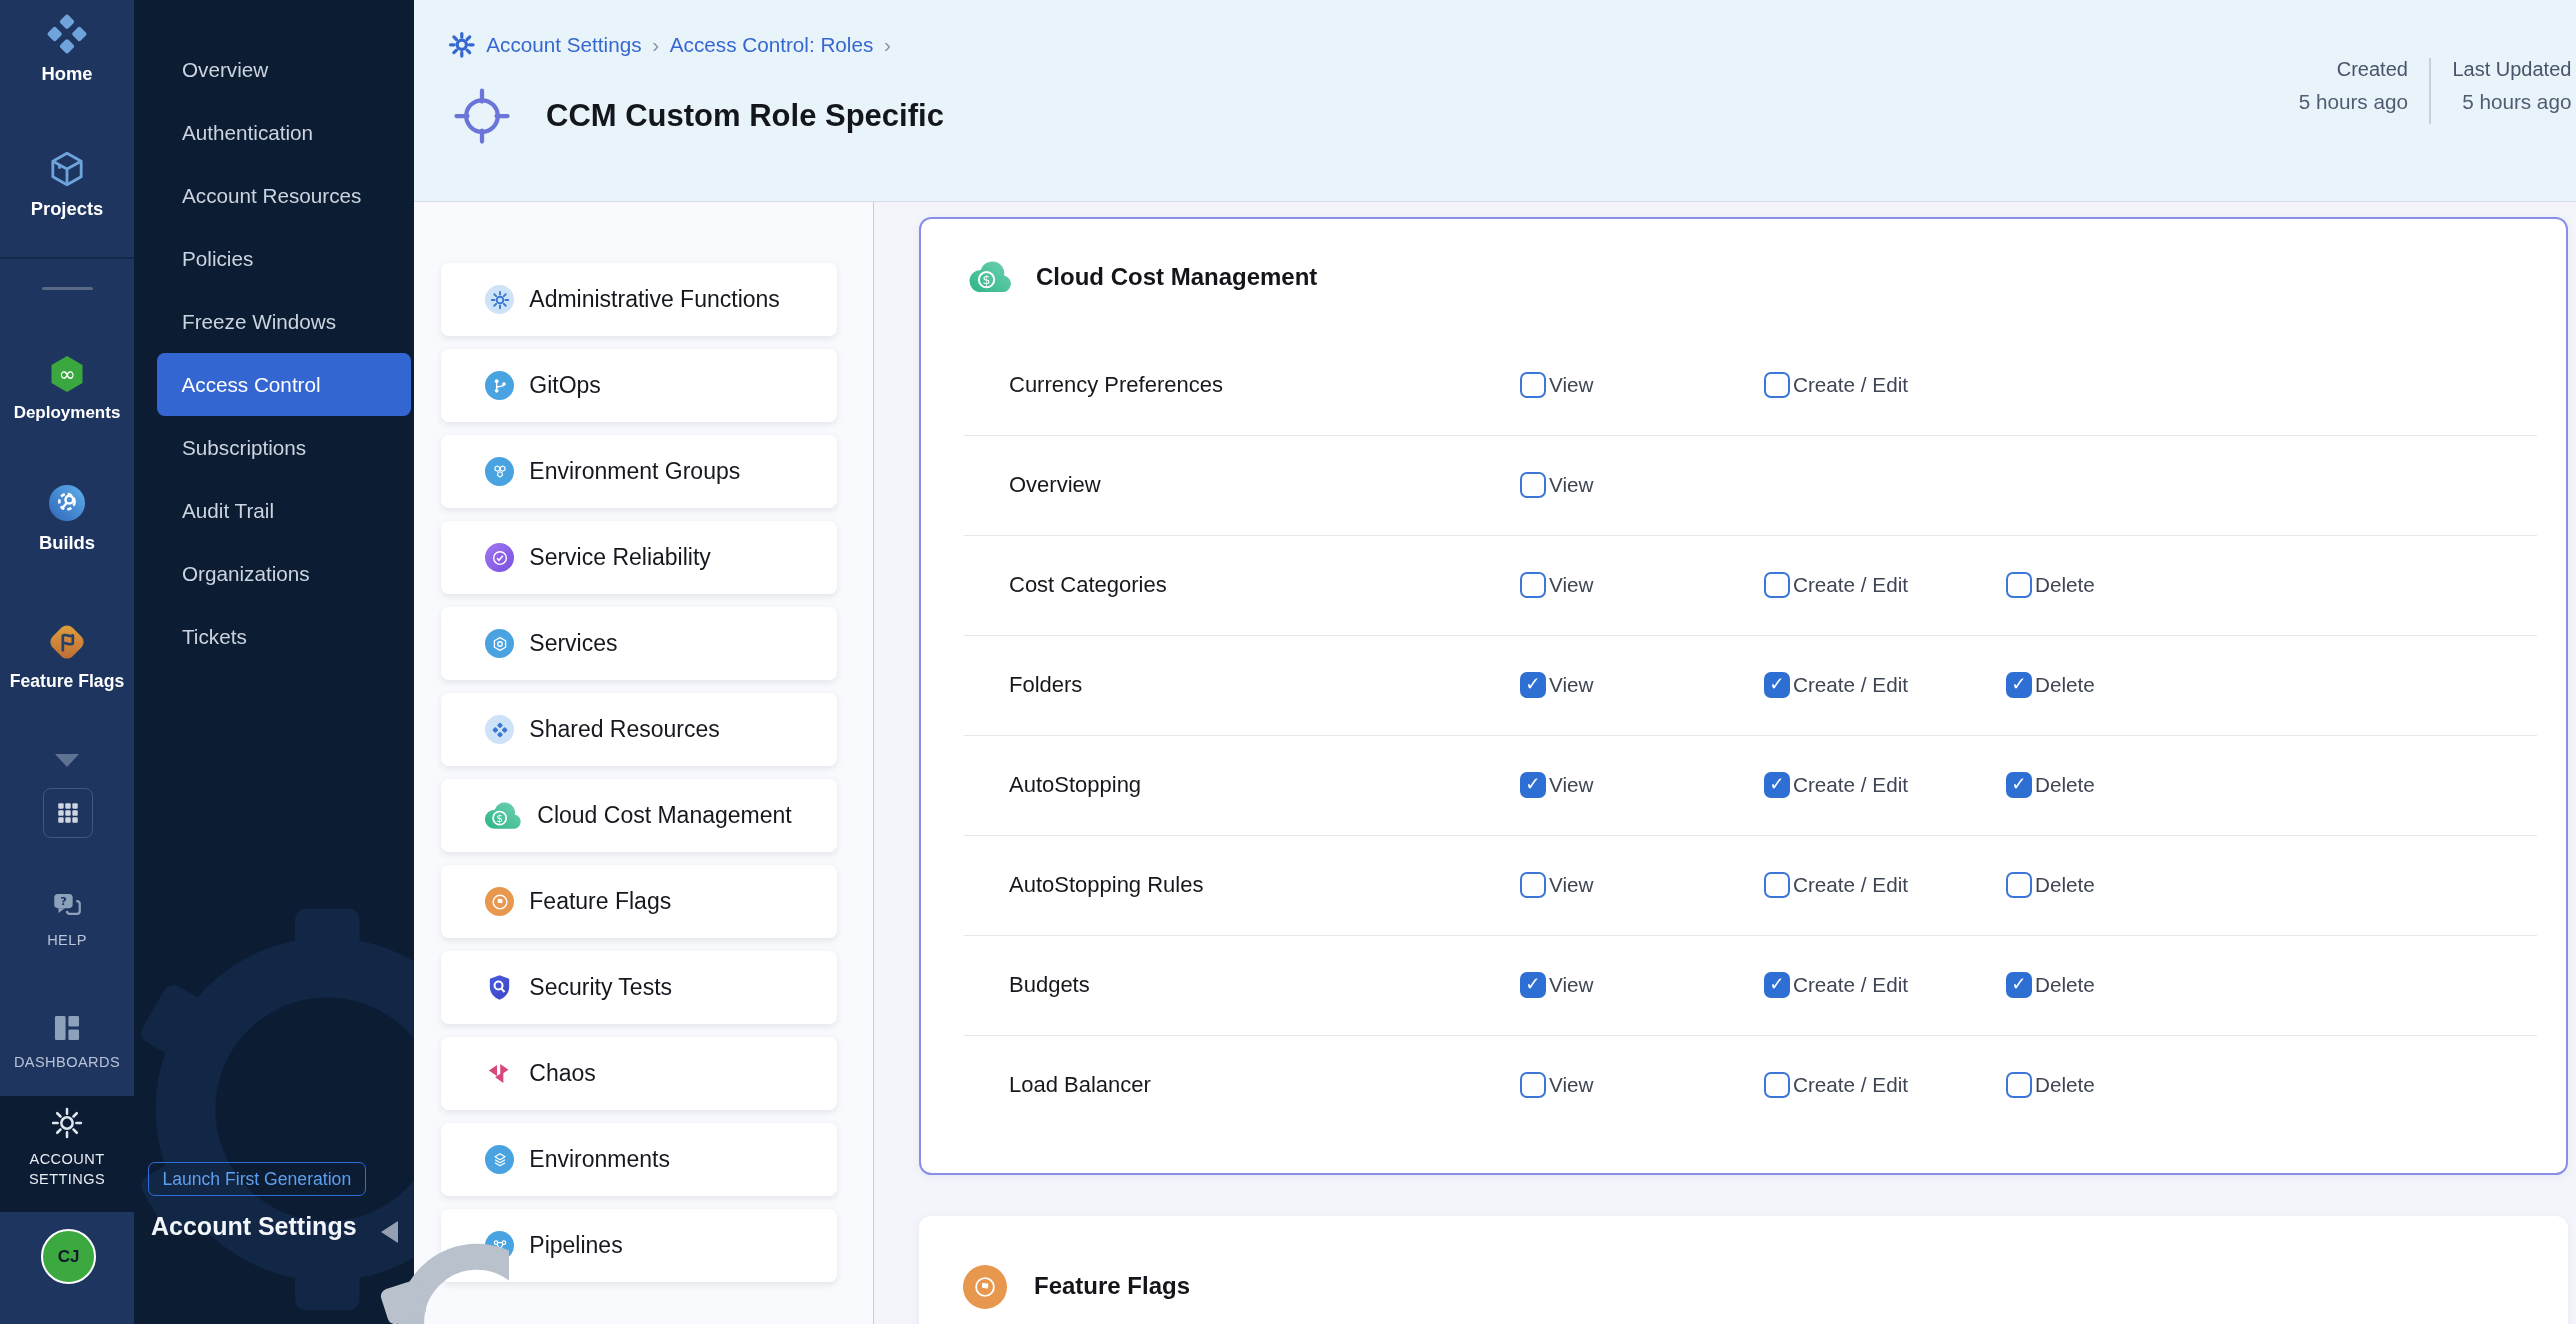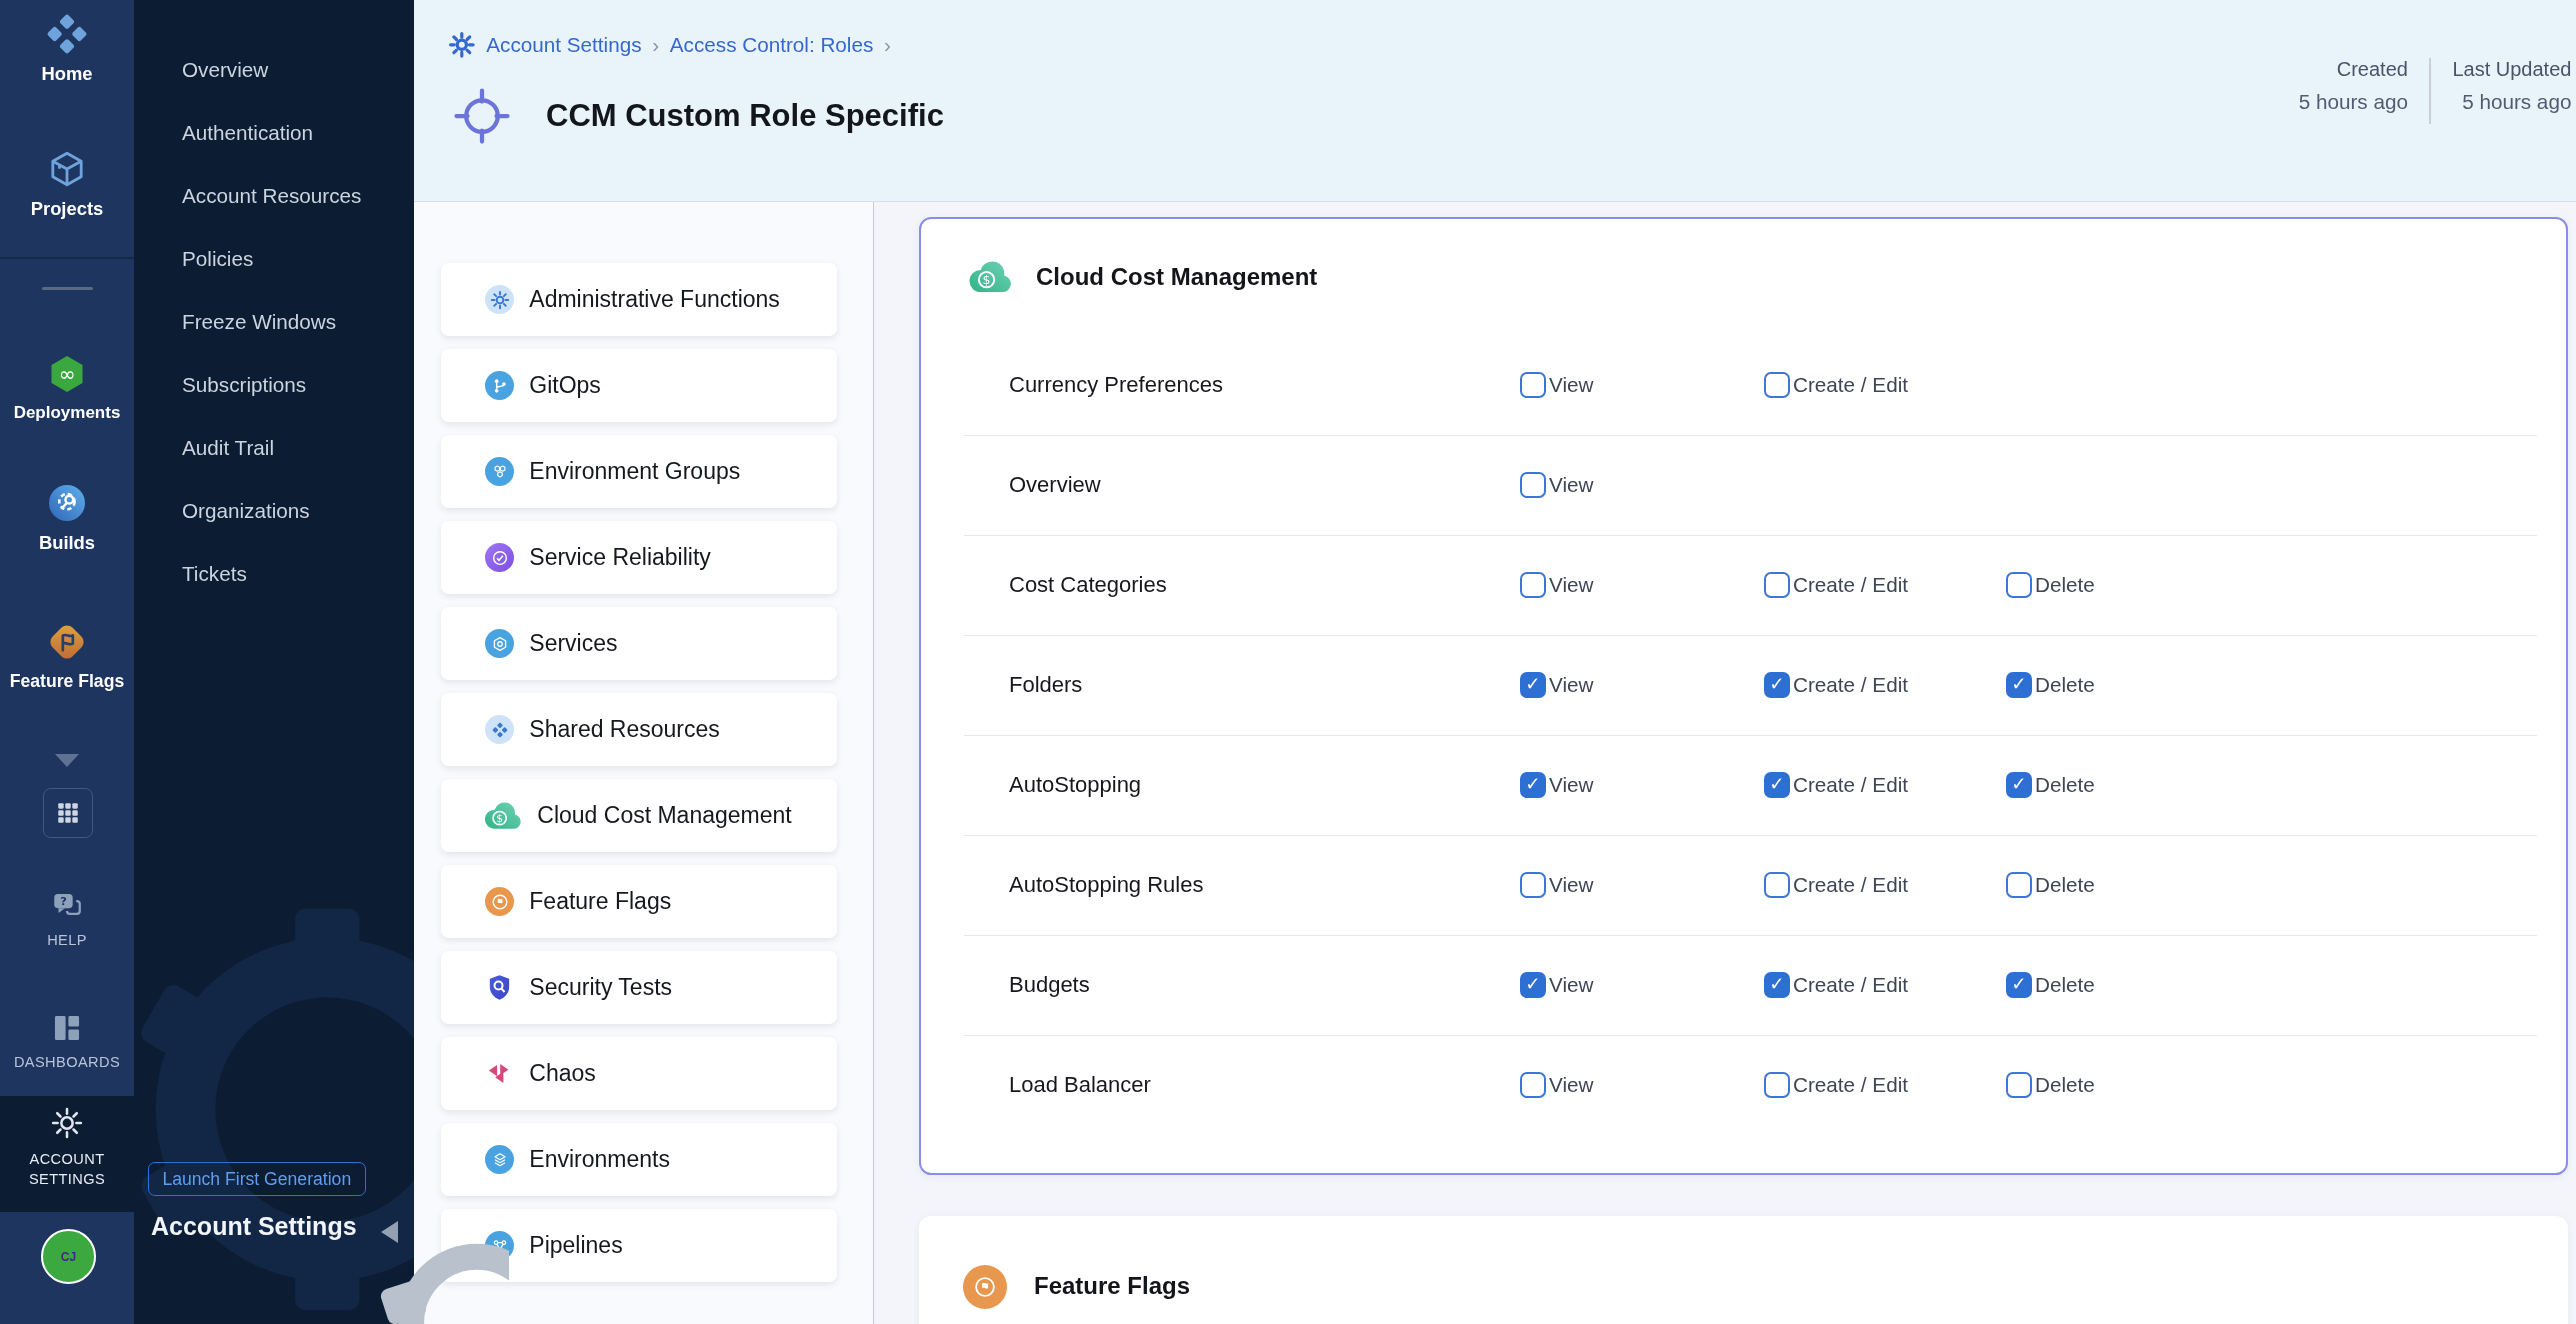--- a/index.html
+++ b/index.html
@@ -21,21 +21,21 @@
   #rail-chevron{position:absolute;left:55px;top:754px;width:0;height:0;cursor:pointer;
     border-left:12.3px solid transparent;border-right:12.3px solid transparent;border-top:13.8px solid #5f7291;}
   #grid-btn{position:absolute;left:43px;top:788px;width:48px;height:48px;border:1.5px solid #44597c;
     border-radius:7.7px;display:flex;align-items:center;justify-content:center;cursor:pointer;}
   #grid-btn svg{width:26px;height:26px;}
   #acct-block{position:absolute;left:0;top:1096px;width:134px;height:116px;background:#0c1c33;}
   #acct-item{top:1106px;}
   #acct-item .rail-lbl.caps{color:#e9eef5;line-height:20px;padding:0 6.1px;}
   #avatar{position:absolute;left:41px;top:1229px;width:51px;height:51px;border-radius:50%;
     background:#3ba93f;border:2.3px solid #ffffff;display:flex;align-items:center;justify-content:center;
-    color:#4c1d95;font-size:12px;font-weight:700;cursor:pointer;}
+    color:#0f172a;font-size:17px;font-weight:700;cursor:pointer;}
   
   #sidebar{position:absolute;left:134px;top:0;width:280px;height:1324px;background:#0b1c33;z-index:20;overflow:hidden;}
   #sidebar-items{position:absolute;left:0;top:38px;width:280px;}
   .side-item{height:63px;line-height:63px;padding-left:48px;font-size:20.7px;color:#ccd4e0;cursor:pointer;white-space:nowrap;}
   .side-item.active{background:#3366d1;color:#ffffff;border-radius:7.7px;margin-left:23px;margin-right:3.1px;padding-left:24.5px;}
   #side-gear{position:absolute;left:0;top:904px;width:280px;height:420px;}
   #launch-btn{position:absolute;left:13.8px;top:1162px;width:218px;height:34px;border:1.5px solid #2d6fd8;
     border-radius:6.9px;background:transparent;color:#5e9ff0;font-size:17.6px;display:flex;align-items:center;
     justify-content:center;cursor:pointer;font-family:inherit;}
   #side-footer{position:absolute;left:17px;top:1212px;font-size:25px;font-weight:700;color:#f2f5fa;}
@@ -221,20 +221,21 @@
       </g>
       <circle r="185" fill="none" stroke="#122645" stroke-width="78"></circle>
     </g>
   </svg>
   <div id="sidebar-items">
       <div class="side-item">Overview</div>
       <div class="side-item">Authentication</div>
       <div class="side-item">Account Resources</div>
       <div class="side-item">Policies</div>
       <div class="side-item">Freeze Windows</div>
+      <div class="side-item active">Access Control</div>
       <div class="side-item">Subscriptions</div>
       <div class="side-item">Audit Trail</div>
       <div class="side-item">Organizations</div>
       <div class="side-item">Tickets</div>
     </div>
   <button id="launch-btn">Launch First Generation</button>
   <div id="side-footer">Account Settings</div>
 </div>
 
 <svg id="corner-gear" viewBox="0 0 170 140">

